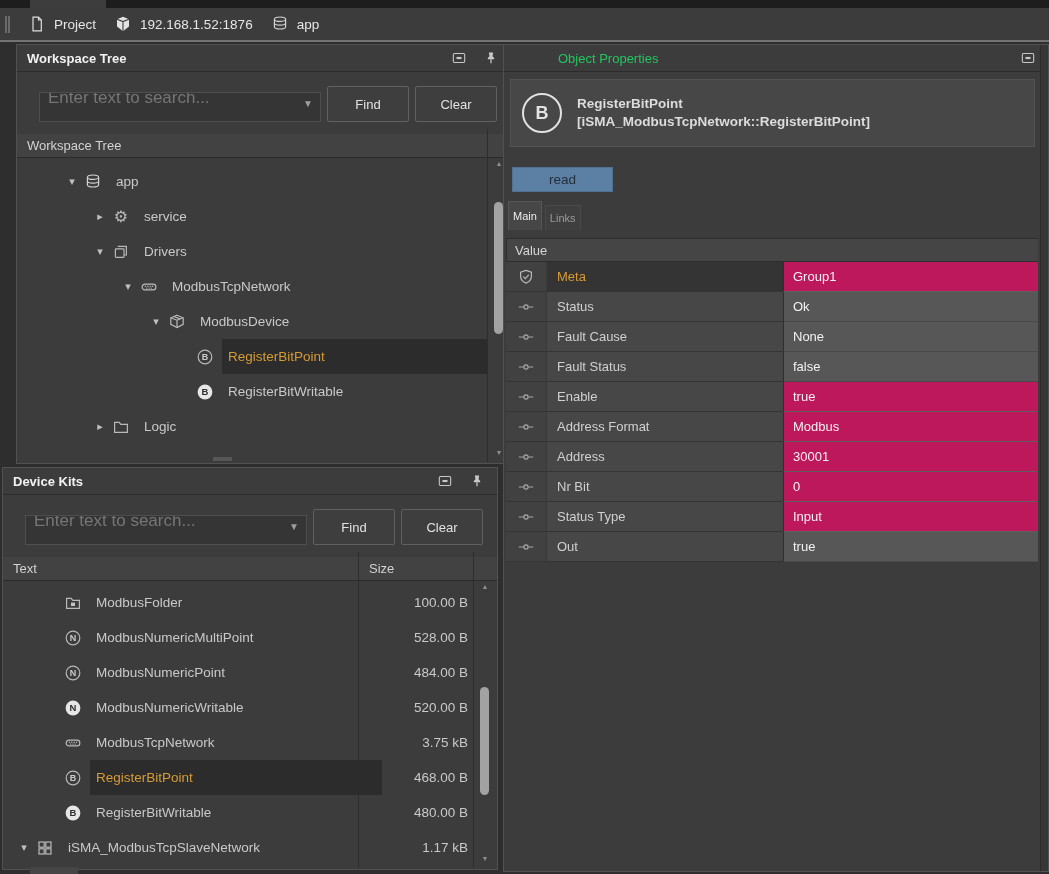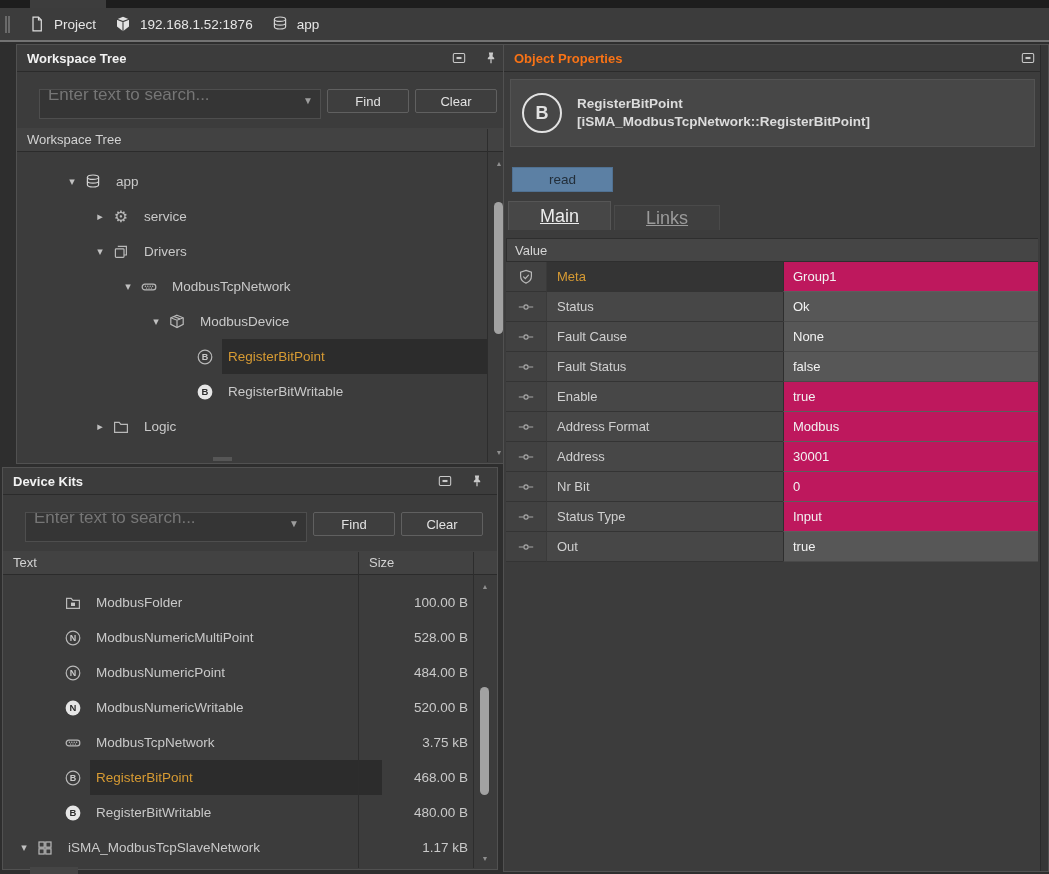--- a/index.html
+++ b/index.html
@@ -18,31 +18,31 @@
 
   
   .panel { position:absolute; background:#3c3c3c; border:1px solid #515151; }
   #panel-workspace { left:16px; top:44px; width:496px; height:420px; }
   #panel-kits      { left:2px; top:467px; width:496px; height:403px; }
   #panel-props     { left:503px; top:44px; width:546px; height:828px; }
 
   .panel-header { height:27px; display:flex; align-items:center; padding:0 12px 0 10px;
                   border-bottom:1px solid #2b2b2b; }
   .panel-title { flex:1; font-size:13px; font-weight:bold; color:#f2f2f2; }
-  #panel-props .panel-title { font-weight:bold; color:#f97316; }
+  #panel-props .panel-title { font-weight:normal; color:#22c55e;margin-left:44px; }
   .hdr-icons { display:flex; gap:16px; align-items:center; }
   .hdr-icons span { width:16px; height:16px; display:flex; align-items:center; justify-content:center; cursor:pointer; }
 
   .search-row { display:flex; align-items:center; padding:14px 14px 12px 22px; gap:6px; }
   .combo { flex:1; position:relative; height:30px; }
   .combo input { width:100%; height:100%; background:#353535; border:1px solid #4e4e4e;
                  color:#bdbdbd; padding:0 24px 18px 8px; font-size:17px; font-family:inherit; }
   .combo input::placeholder { color:#767676; }
   .combo .arrow { position:absolute; right:8px; top:9px; color:#9d9d9d; font-size:10px; pointer-events:none; }
-  .btn { width:82px; height:24px; background:#3e3e3e; border:1px solid #606060; border-radius:2px;
+  .btn { width:82px; height:36px; background:#3e3e3e; border:1px solid #606060; border-radius:2px;
          color:#e2e2e2; font-size:13px; display:flex; align-items:center; justify-content:center; cursor:pointer; }
 
   .col-header { height:24px; background:#424242; border-bottom:1px solid #2b2b2b;
                 display:flex; align-items:center; font-size:13px; color:#d2d2d2; }
   .col-header .c1 { padding-left:10px; flex:1; }
   .col-header .c2 { width:114px; padding-left:8px; }
   .col-header .c-gap { width:22px; }
 
   .vline { position:absolute; width:1px; background:#2d2d2d; }
 
@@ -70,21 +70,21 @@
   .obj-box { position:absolute; left:6px; top:34px; right:13px; height:68px; background:#474747;
              border:1px solid #535353; display:flex; align-items:center; }
   .obj-badge { width:40px; height:40px; border:2.5px solid #e2e2e2; border-radius:50%; margin:0 15px 0 11px;
                display:flex; align-items:center; justify-content:center; color:#e2e2e2;
                font-weight:bold; font-size:18px; flex:none; }
   .obj-text { font-size:13.5px; font-weight:bold; color:#dcdcdc; line-height:18px; }
   .read-btn { position:absolute; left:8px; top:122px; width:101px; height:25px; background:#5c80a4;
               border:1px solid #507192; color:#222e3a; font-size:13.5px;
               display:flex; align-items:center; justify-content:center; cursor:pointer; }
   .tabs { position:absolute; left:4px; top:156px; height:29px; display:flex; align-items:flex-end; gap:3px; }
-  .tab { padding:0 31px; display:flex; align-items:center; font-size:18px; cursor:pointer;text-decoration:underline; }
+  .tab { padding:0 4px; display:flex; align-items:center; font-size:11px; cursor:pointer; }
   .tab.active { height:29px; background:#474747; border:1px solid #565656; border-bottom:none; color:#ececec; }
   .tab.inactive { height:25px; background:#3f3f3f; border:1px solid #4a4a4a; border-bottom:none; color:#9b9b9b; }
 
   .prop-table { position:absolute; left:2px; right:10px; top:193px; }
   .prop-head { display:flex; height:24px; background:#454545; border-top:1px solid #2e2e2e;
                border-bottom:1px solid #2e2e2e; font-size:13px; color:#d6d6d6; }
   .prop-head .h-name { width:277px; display:flex; align-items:center; padding-left:8px; }
   .prop-head .h-value { flex:1; display:flex; align-items:center; padding-left:8px; border-left:1px solid #2e2e2e; }
   .prop-row { display:flex; height:30px; }
   .p-gutter { width:40px; flex:none; background:#414141; border-bottom:1px solid #343434;

